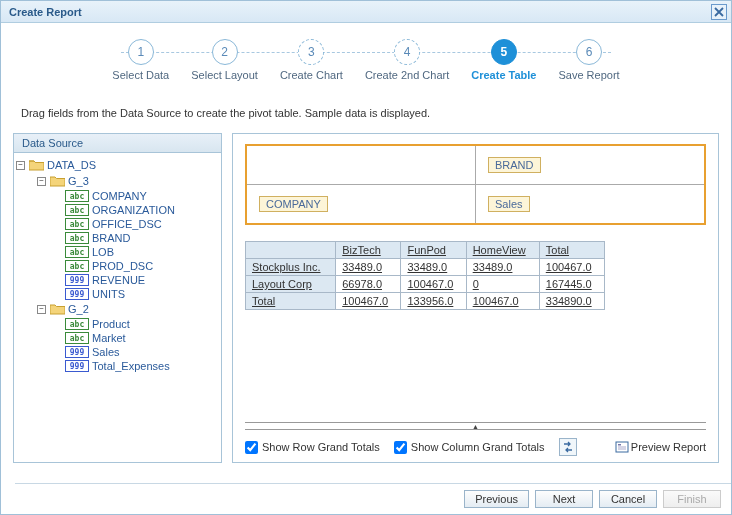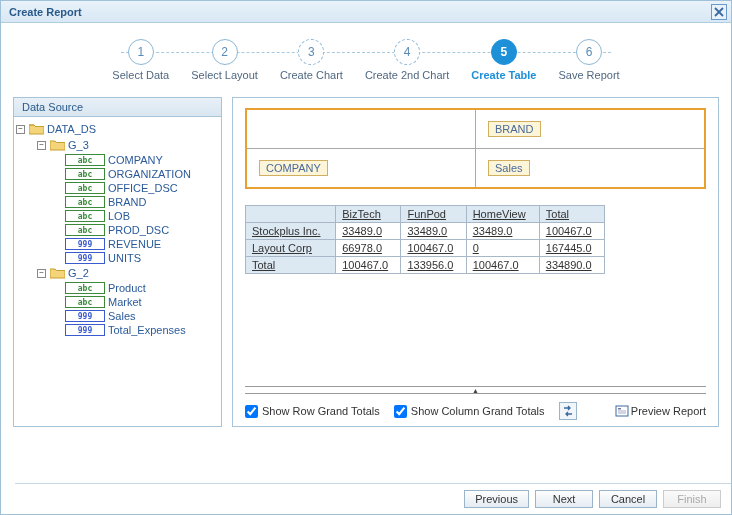--- a/index.html
+++ b/index.html
@@ -23,21 +23,21 @@
 
   .main-area { display: flex; gap: 10px; padding: 4px 12px 8px; height: 342px; }
   .data-source-panel { width: 209px; border: 1px solid #a8c4d8; display: flex; flex-direction: column; }
   .panel-header { background: linear-gradient(#e8f0f8, #d8e6f0); padding: 3px 8px; border-bottom: 1px solid #a8c4d8; color: #2a5a8a; font-size: 11px; }
   .tree { padding: 4px 2px; overflow: auto; flex: 1; }
   .tree-node { display: flex; align-items: center; gap: 3px; padding: 1px 0; cursor: default; white-space: nowrap; }
   .tree-toggle { width: 9px; height: 9px; border: 1px solid #888; background: #fff; display: inline-flex; align-items: center; justify-content: center; font-size: 8px; line-height: 1; cursor: pointer; color: #333; }
   .tree-indent { display: inline-block; }
   .tree-icon { width: 16px; height: 14px; display: inline-flex; align-items: center; justify-content: center; }
   .folder-icon svg { width: 15px; height: 12px; }
-  .type-badge { width: 40px; height: 12px; border: 1px solid #888; font-size: 8px; display: inline-flex; align-items: center; justify-content: center; background: #fff; font-weight: bold; font-family: monospace; }
+  .type-badge { width: 24px; height: 12px; border: 1px solid #888; font-size: 8px; display: inline-flex; align-items: center; justify-content: center; background: #fff; font-weight: bold; font-family: monospace; }
   .type-abc { color: #3a8a3a; border-color: #3a8a3a; }
   .type-999 { color: #3a5ad0; border-color: #3a5ad0; }
   .tree-label { color: #2a5a9a; }
 
   .design-panel { flex: 1; border: 1px solid #a8c4d8; padding: 10px 12px 6px; display: flex; flex-direction: column; position: relative; }
   .drop-grid { border: 2px solid #e8a030; background: #fff; }
   .drop-row { display: flex; border-bottom: 1px solid #aaa; }
   .drop-row:last-child { border-bottom: none; }
   .drop-cell { flex: 1; padding: 10px 12px; min-height: 38px; display: flex; align-items: center; }
   .drop-cell + .drop-cell { border-left: 1px solid #aaa; }
@@ -97,20 +97,21 @@
     <div class="step current">
       <div class="step-circle">5</div>
       <div class="step-label">Create Table</div>
     </div>
     <div class="step">
       <div class="step-circle">6</div>
       <div class="step-label">Save Report</div>
     </div>
   </div>
 
+  <div class="instruction">Drag fields from the Data Source to create the pivot table. Sample data is displayed.</div>
 
   <div class="main-area">
 
     <div class="data-source-panel">
       <div class="panel-header">Data Source</div>
       <div class="tree">
 
         <div class="tree-node">
           <span class="tree-toggle">−</span>
           <span class="tree-icon folder-icon">

